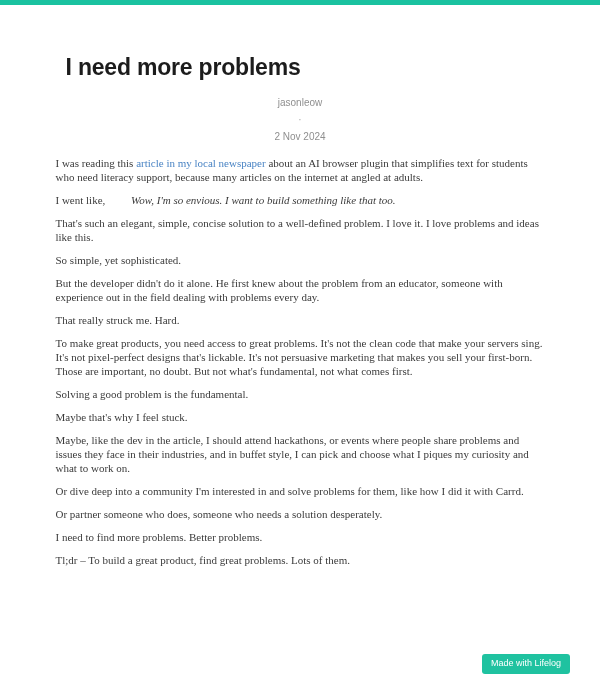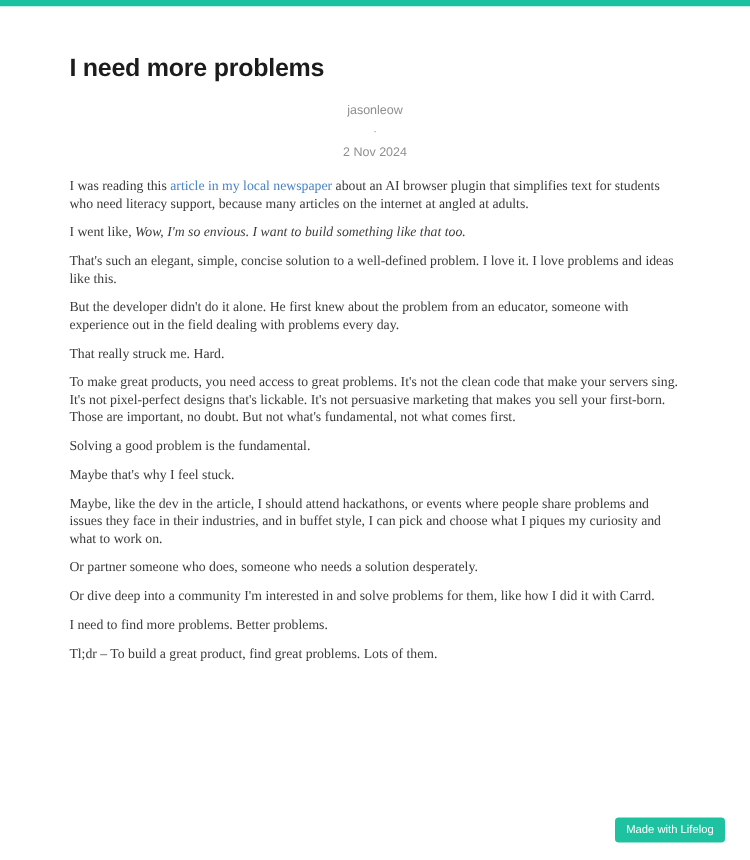--- a/index.html
+++ b/index.html
@@ -14,23 +14,23 @@
   .top-bar {
     width: 100%; height: 5px;
     background: #1ac2a0;
   }
   .container {
     width: 489px;
     margin: 0 auto;
     padding-top: 39px;
   }
   .post-title {
-    margin: 0;
+    margin: 10px;
     font-family: "Liberation Sans", sans-serif;
-    font-size: 20px;
+    font-size: 23px;
     font-weight: 700;
     letter-spacing: -0.2px;
     color: #1c1c1c;
   }
   .byline {
     margin-top: 16px;
     font-size: 10px;
     color: #8f8f8f;
     display: flex;
     align-items: center;
@@ -44,24 +44,24 @@
     font-size: 11px;
     line-height: 14px;
     color: #3b3b3b;
   }
   .article p { margin: 0 0 9px 0; }
   .article a.inline-link {
     color: #4a84c4;
     text-decoration: none;
     cursor: pointer;
   }
-  .article em { font-style: italic; }
+  .article em { font-style: italic; margin-left: 23px; }
   .made-with-badge {
     position: absolute;
-    right: 20px;
+    right: 30px;
     bottom: 14px;
     background: #1fc2a0;
     color: #ffffff;
     font-family: "Liberation Sans", sans-serif;
     font-size: 9px;
     line-height: 9px;
     padding: 5px 9px 6px 9px;
     border-radius: 3px;
     cursor: pointer;
     border: none;
@@ -79,26 +79,27 @@
   <div class="byline">
     <span>jasonleow</span>
     <span class="sep">·</span>
     <span>2 Nov 2024</span>
   </div>
 
   <div class="article" id="article-body">
       <p><span>I was reading this </span><a class="inline-link">article in my local newspaper</a><span> about an AI browser plugin that simplifies text for students who need literacy support, because many articles on the internet at angled at adults.</span></p>
       <p><span>I went like, </span><em>Wow, I'm so envious. I want to build something like that too.</em></p>
       <p><span>That's such an elegant, simple, concise solution to a well-defined problem. I love it. I love problems and ideas like this.</span></p>
+      <p><span>So simple, yet sophisticated.</span></p>
       <p><span>But the developer didn't do it alone. He first knew about the problem from an educator, someone with experience out in the field dealing with problems every day.</span></p>
       <p><span>That really struck me. Hard.</span></p>
       <p><span>To make great products, you need access to great problems. It's not the clean code that make your servers sing. It's not pixel-perfect designs that's lickable. It's not persuasive marketing that makes you sell your first-born. Those are important, no doubt. But not what's fundamental, not what comes first.</span></p>
       <p><span>Solving a good problem is the fundamental.</span></p>
       <p><span>Maybe that's why I feel stuck.</span></p>
       <p><span>Maybe, like the dev in the article, I should attend hackathons, or events where people share problems and issues they face in their industries, and in buffet style, I can pick and choose what I piques my curiosity and what to work on.</span></p>
+      <p><span>Or dive deep into a community I'm interested in and solve problems for them, like how I did it with Carrd.</span></p>
       <p><span>Or partner someone who does, someone who needs a solution desperately.</span></p>
-      <p><span>Or dive deep into a community I'm interested in and solve problems for them, like how I did it with Carrd.</span></p>
       <p><span>I need to find more problems. Better problems.</span></p>
       <p><span>Tl;dr – To build a great product, find great problems. Lots of them.</span></p>
     </div>
 </div>
 
 <a class="made-with-badge">Made with Lifelog</a>
 
 </body></html>

